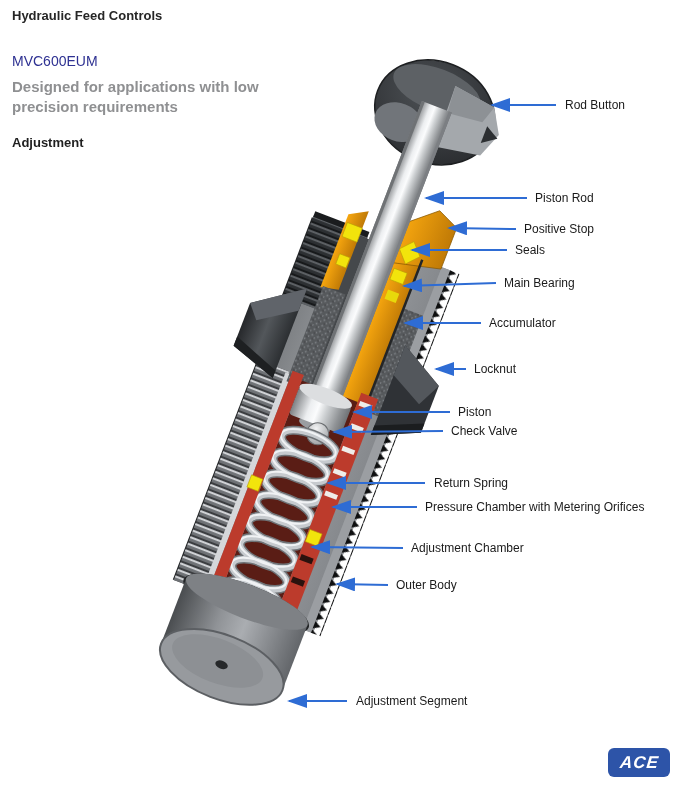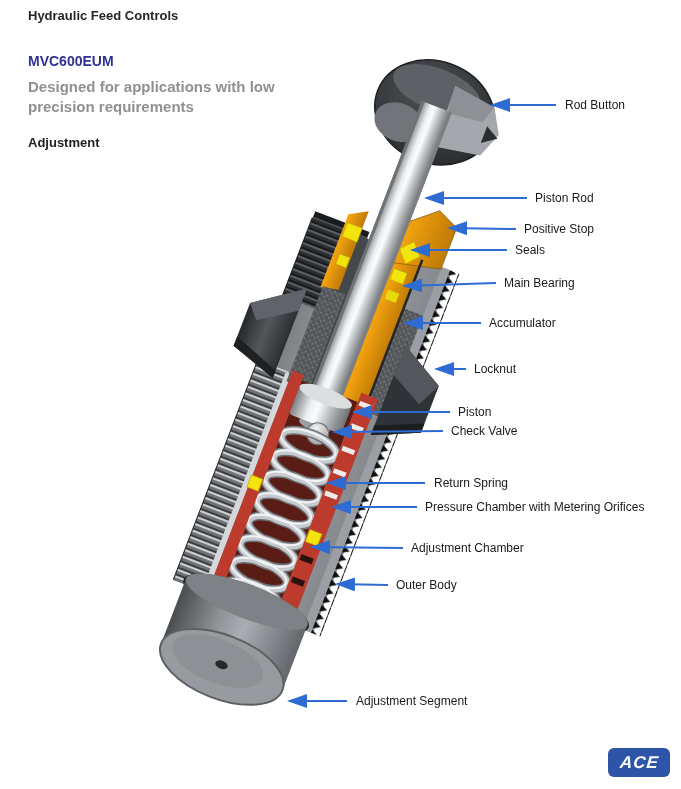--- a/index.html
+++ b/index.html
@@ -1,22 +1,22 @@
 <!DOCTYPE html>
 <html><head>
 <meta charset="utf-8">
 <style>
   html,body{margin:0;padding:0;}
   body{
     width:681px;height:789px;position:relative;background:#ffffff;overflow:hidden;
     font-family:"Liberation Sans","DejaVu Sans",sans-serif;
   }
-  .hdr{position:absolute;left:28px;}
+  .hdr{position:absolute;left:12px;}
   .title{top:8px;font-size:13px;font-weight:bold;color:#262626;}
-  .model{top:53px;font-size:14px;font-weight:bold;color:#2e3192;}
+  .model{top:53px;font-size:14px;font-weight:normal;color:#2e3192;}
   .desc{top:77px;width:300px;font-size:15px;font-weight:bold;color:#8f9092;line-height:20px;}
   .specs{top:133px;font-size:13px;font-weight:bold;color:#1f1f1f;line-height:19.5px;}
   #diagram{position:absolute;left:0;top:0;}
   .callout-text{font-size:12px;fill:#1a1a1a;}
   .logo{
     position:absolute;left:608px;top:748px;width:62px;height:29px;background:#2d54a8;
     border-radius:6px;display:flex;align-items:center;justify-content:center;
     color:#ffffff;font-weight:bold;font-style:italic;font-size:17px;letter-spacing:1px;
   }
   .logo span{transform:skewX(-6deg);display:inline-block;}

